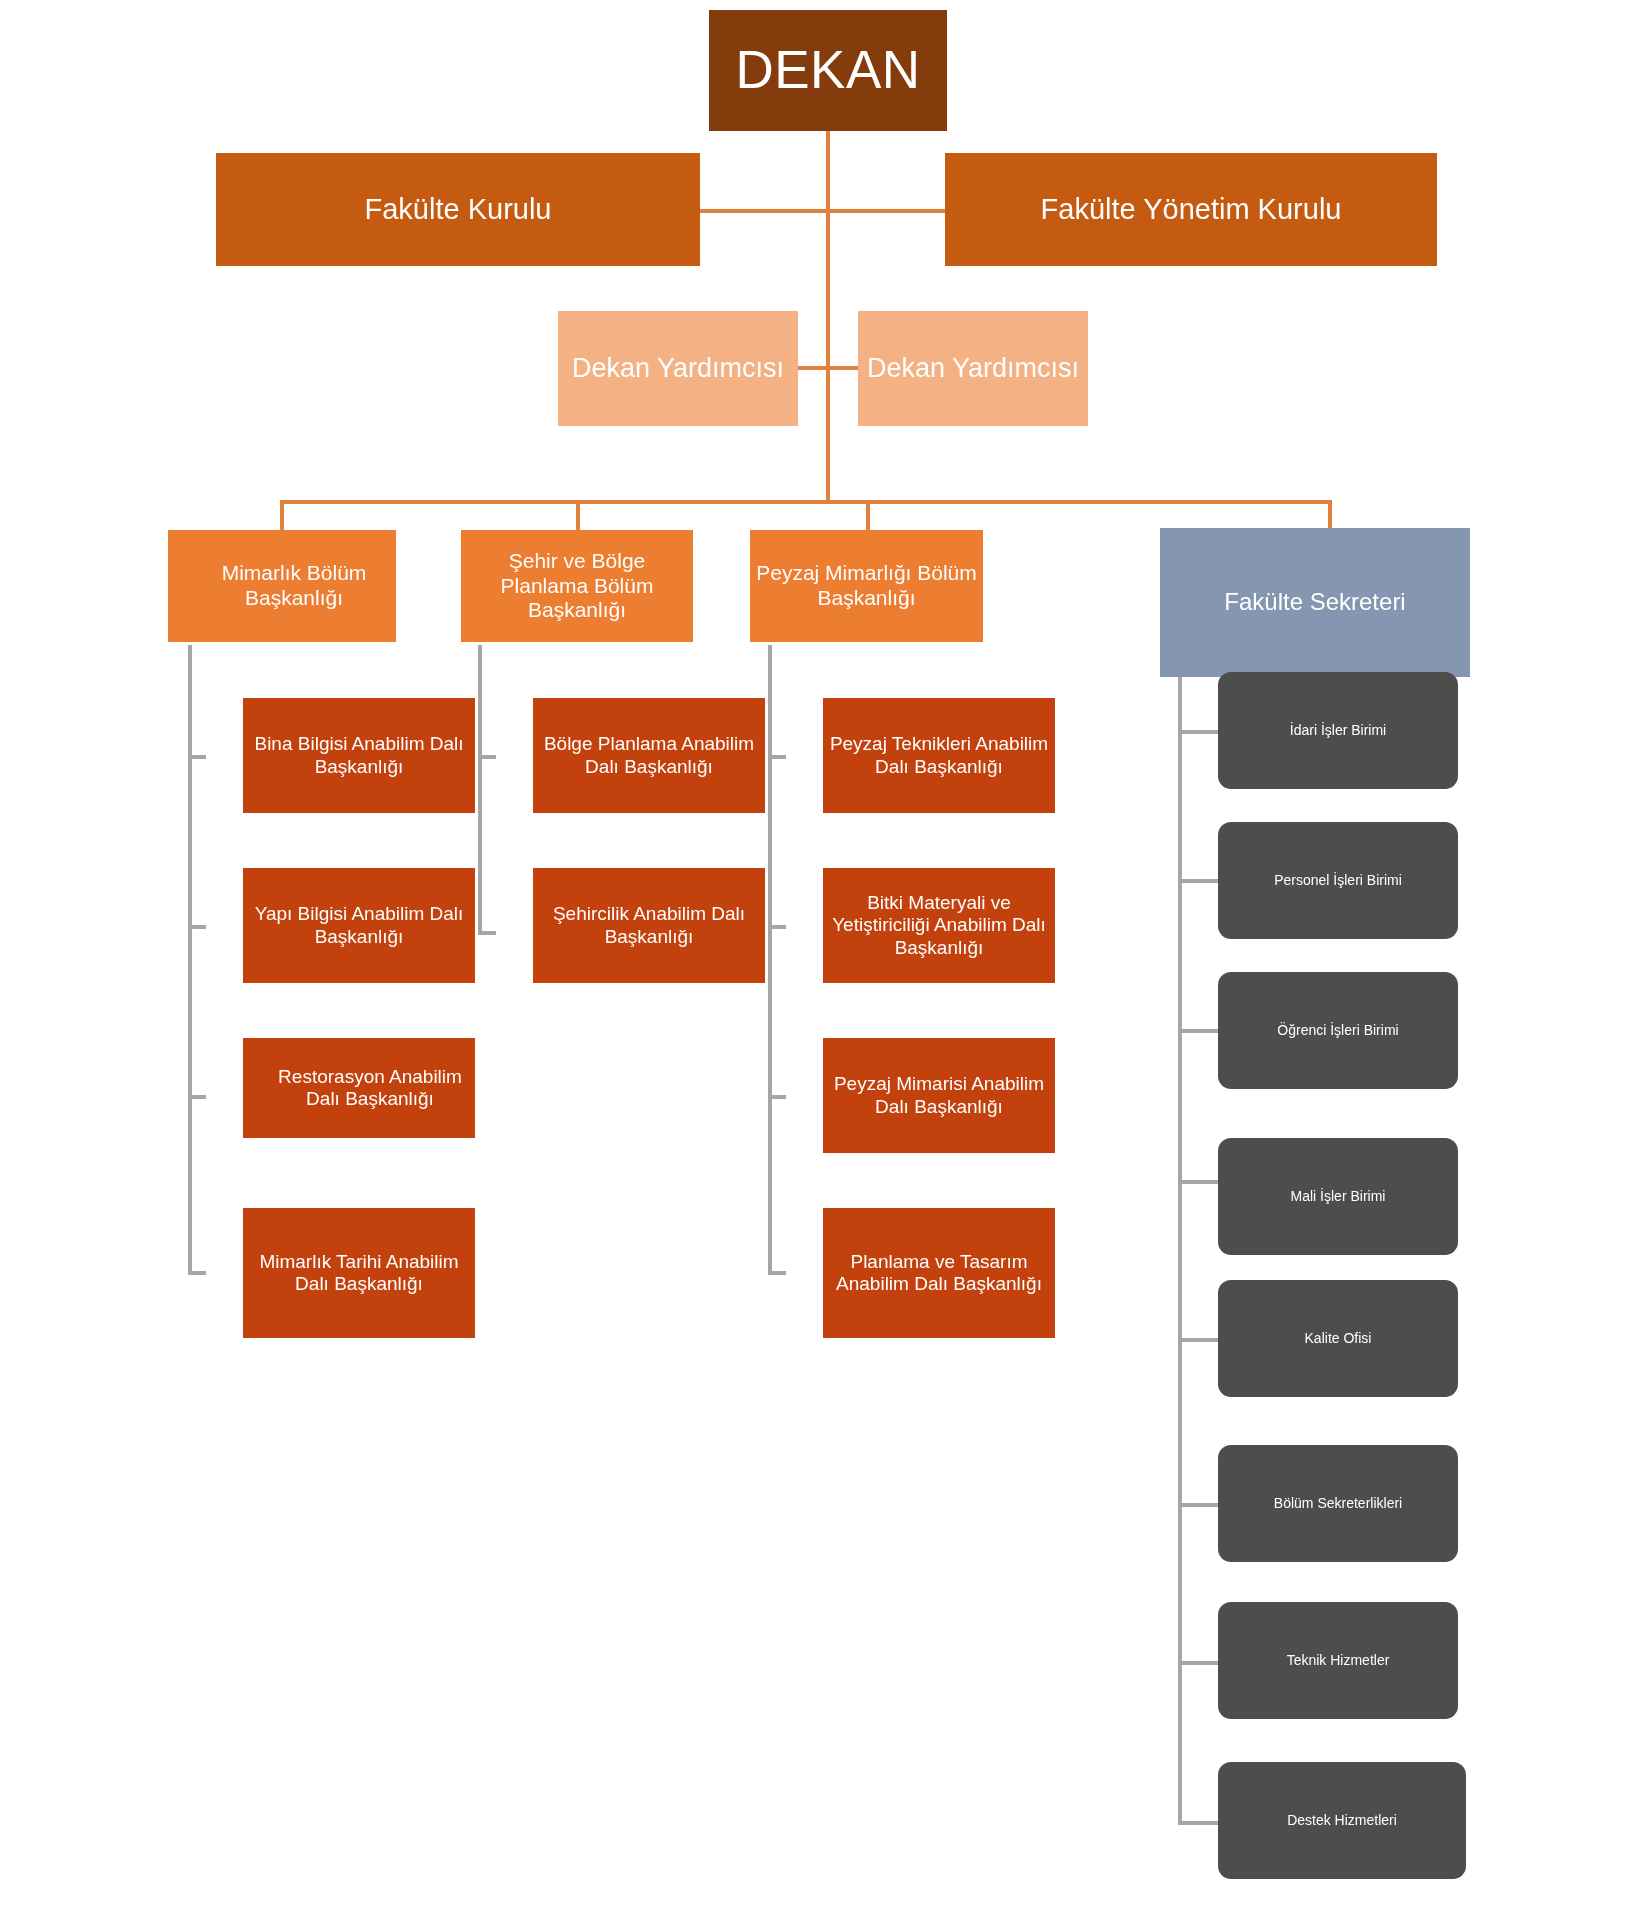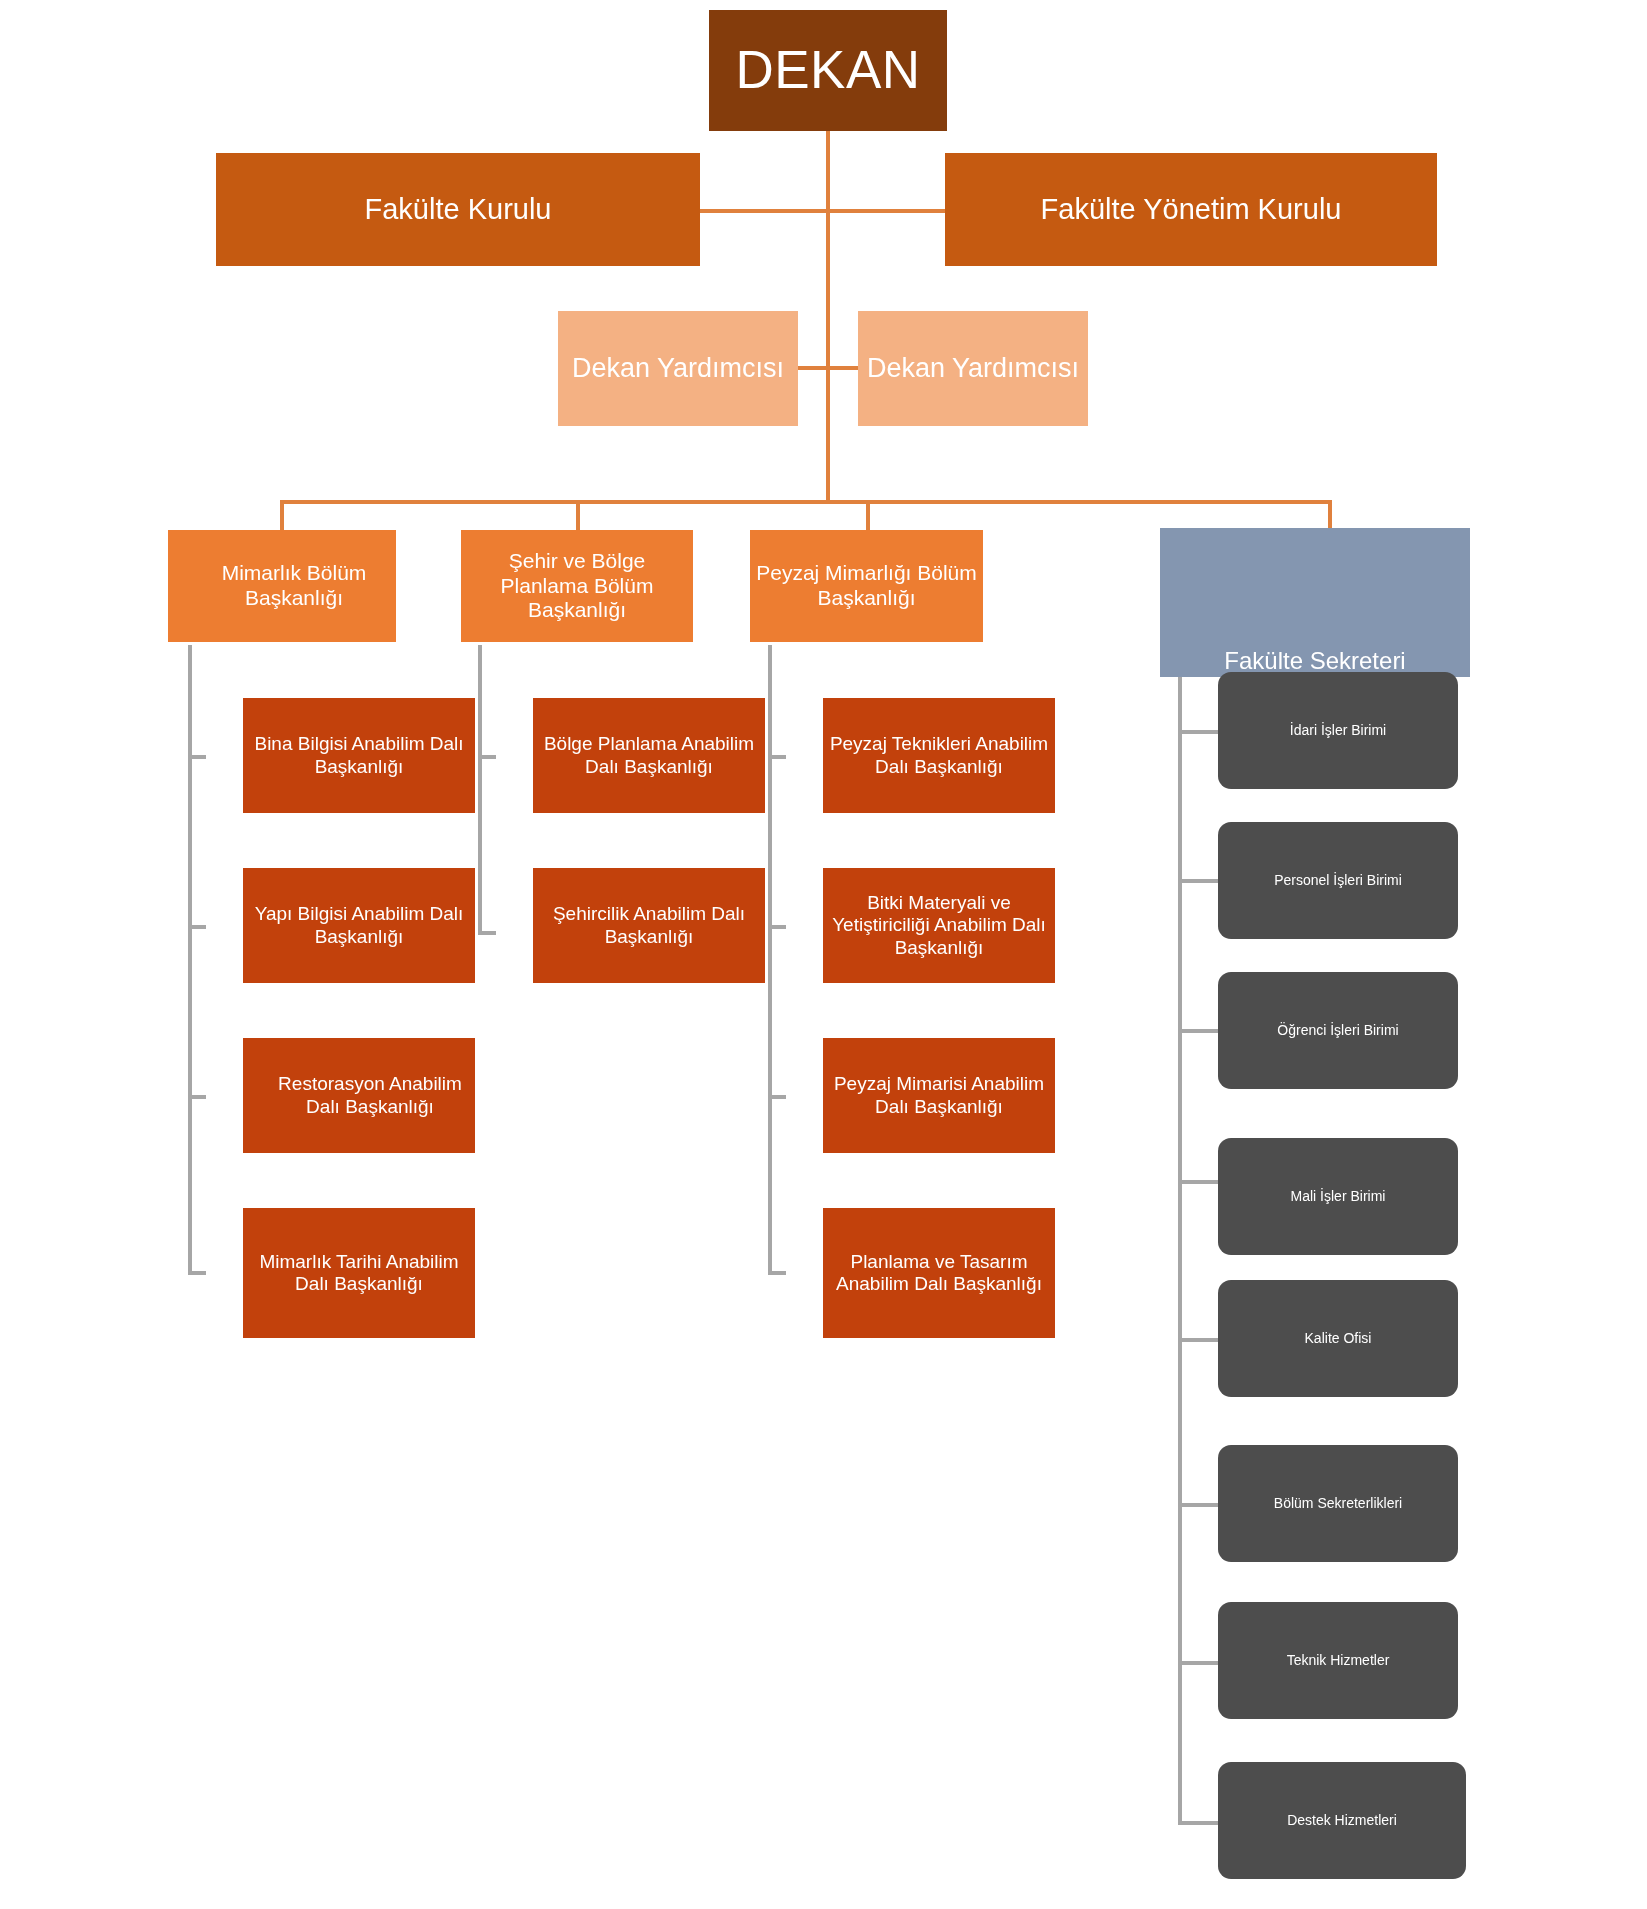--- a/index.html
+++ b/index.html
@@ -141,31 +141,31 @@
 
   <div class="node n-dept" style="left:168px; top:530px; width:228px; height:112px;padding-left:30px;">
     <span>Mimarlık Bölüm Başkanlığı</span>
   </div>
   <div class="node n-dept" style="left:461px; top:530px; width:232px; height:112px;">
     <span>Şehir ve Bölge Planlama Bölüm Başkanlığı</span>
   </div>
   <div class="node n-dept" style="left:750px; top:530px; width:233px; height:112px;">
     <span>Peyzaj Mimarlığı Bölüm Başkanlığı</span>
   </div>
-  <div class="node n-secretary" style="left:1160px; top:528px; width:310px; height:149px;align-items:flex-end;">
+  <div class="node n-secretary" style="left:1160px; top:528px; width:310px; height:149px;">
     <span>Fakülte Sekreteri</span>
   </div>
 
   <div class="node n-sub" style="left:206px; top:698px; width:232px; height:115px;">
     <span>Bina Bilgisi Anabilim Dalı Başkanlığı</span>
   </div>
   <div class="node n-sub" style="left:206px; top:868px; width:232px; height:115px;">
     <span>Yapı Bilgisi  Anabilim Dalı Başkanlığı</span>
   </div>
-  <div class="node n-sub" style="left:206px; top:1038px; width:232px; height:115px;padding-left:28px;">
+  <div class="node n-sub" style="left:206px; top:1038px; width:232px; height:100px;padding-left:28px;">
     <span>Restorasyon  Anabilim Dalı Başkanlığı</span>
   </div>
   <div class="node n-sub" style="left:206px; top:1208px; width:232px; height:130px;">
     <span>Mimarlık Tarihi Anabilim Dalı Başkanlığı</span>
   </div>
 
   <div class="node n-sub" style="left:496px; top:698px; width:232px; height:115px;">
     <span>Bölge Planlama Anabilim Dalı Başkanlığı</span>
   </div>
   <div class="node n-sub" style="left:496px; top:868px; width:232px; height:115px;">

